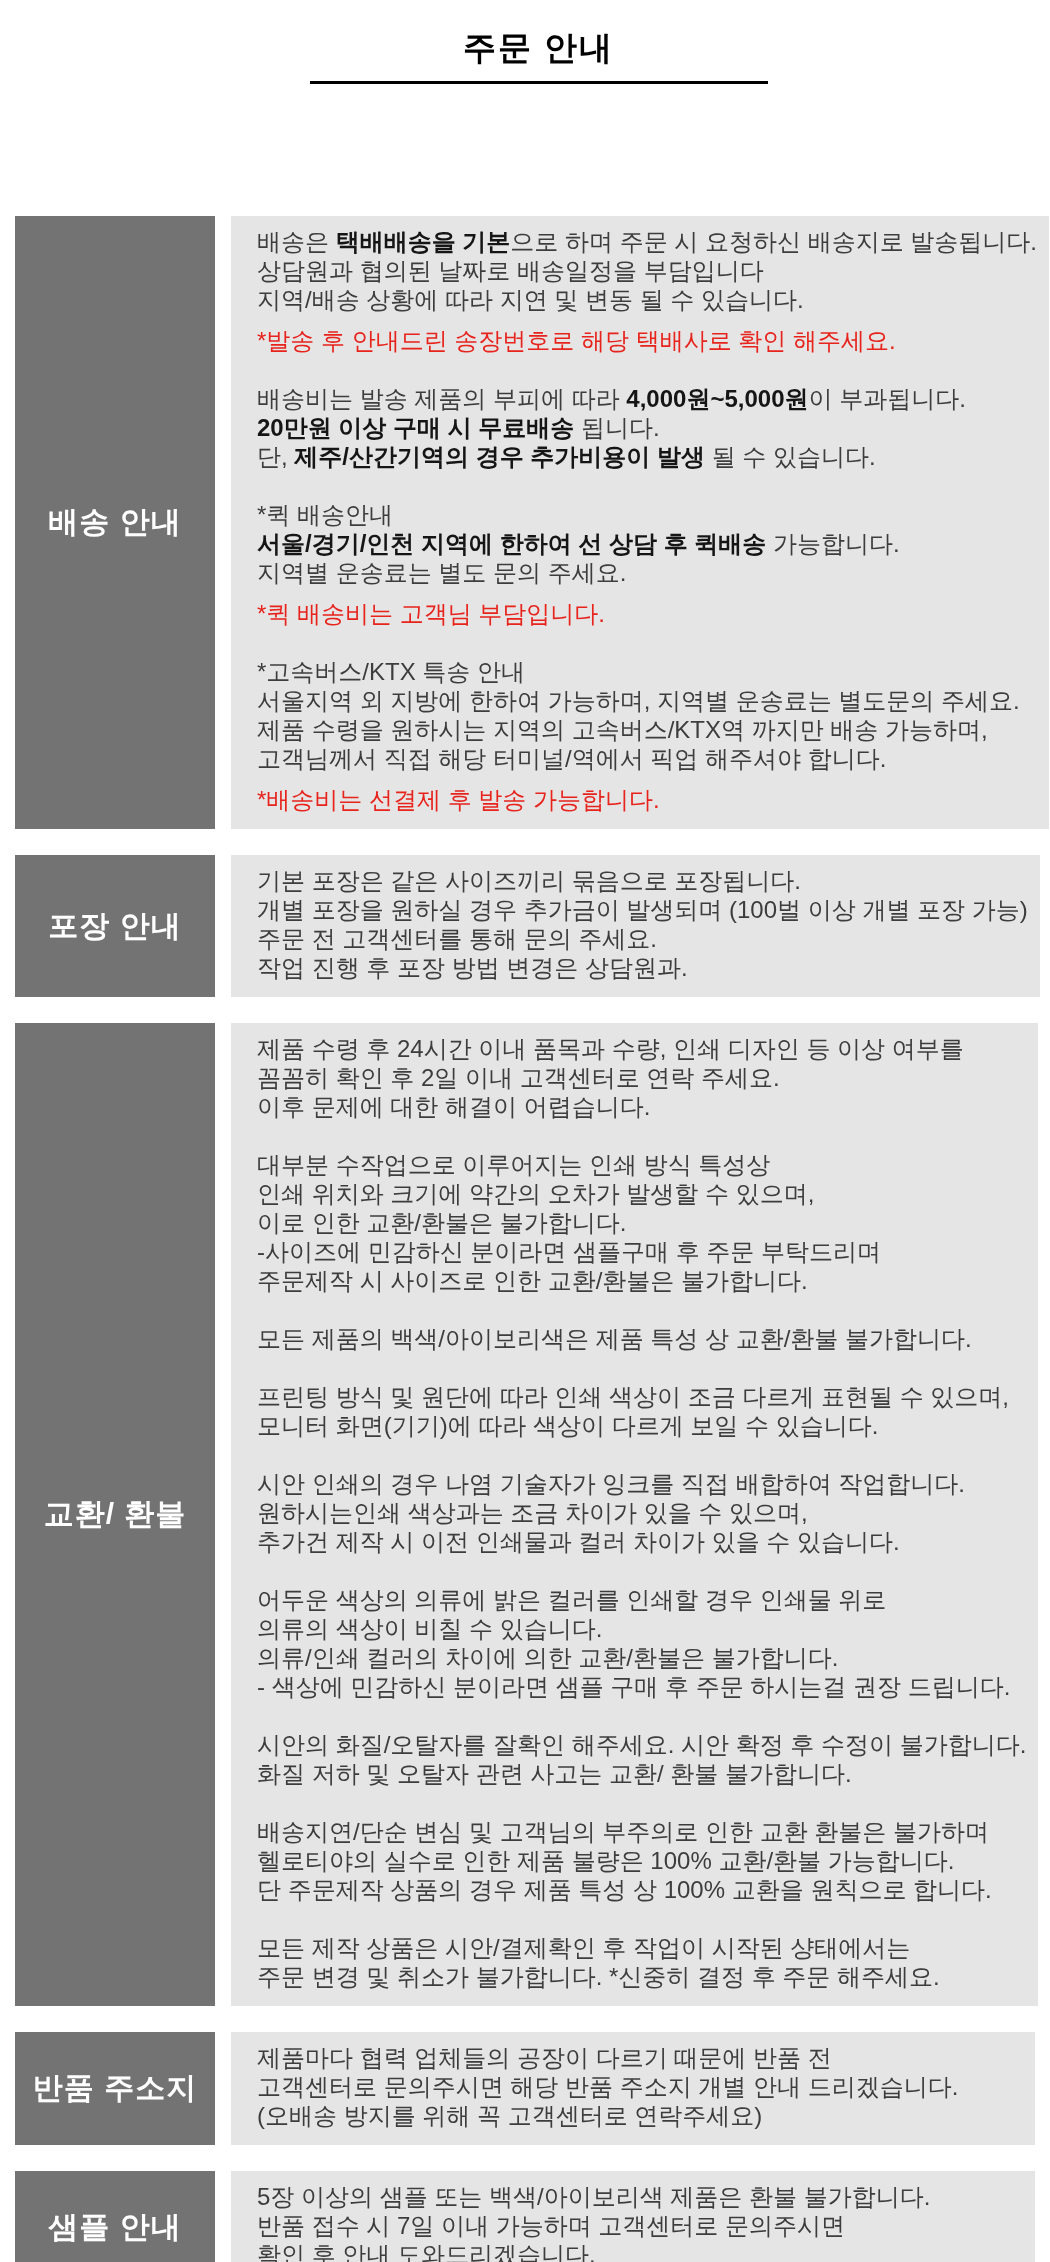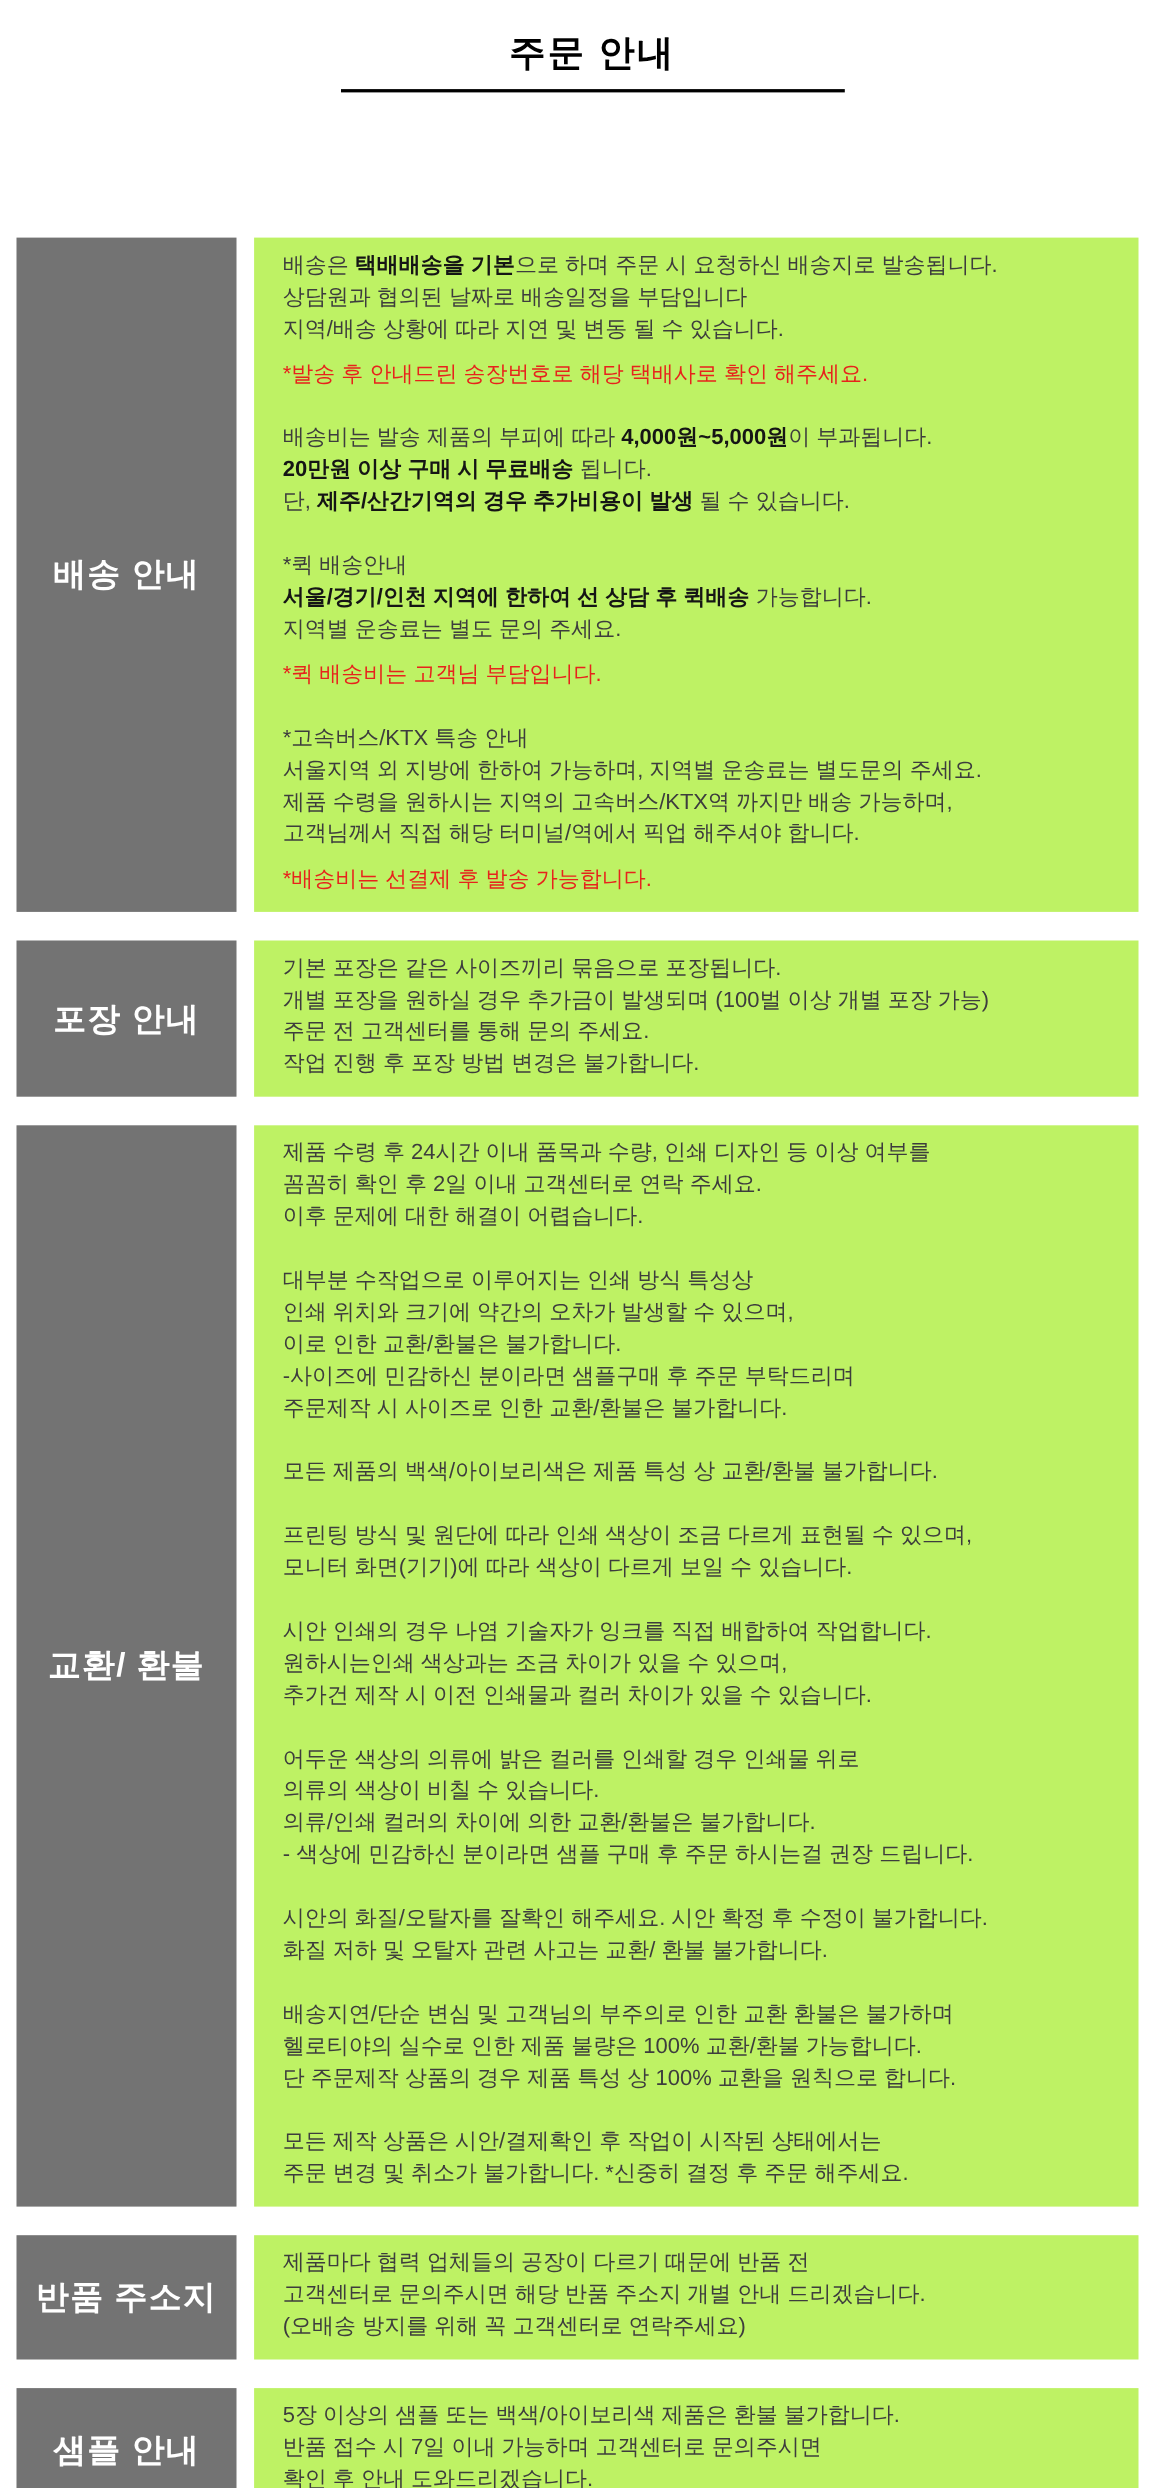--- a/index.html
+++ b/index.html
@@ -34,23 +34,23 @@
     width:200px;flex:0 0 200px;
     background:#737373;
     color:#ffffff;
     font-size:30px;font-weight:bold;letter-spacing:1px;
     display:flex;align-items:center;justify-content:center;
     text-align:center;
   }
   .content-box{
     flex:1;
     margin-left:16px;
-    background:#bef264;
+    background:#e5e5e5;
     padding:11px 12px 15px 26px;
-    font-size:20px;line-height:29px;
+    font-size:24px;line-height:29px;
     color:#3d3d3d;
   }
   .para{margin:0;}
   .para + .para{margin-top:29px;}
   .line{min-height:29px;white-space:nowrap;}
   .line.red{color:#e7231c;margin-top:12px;}
   .seg.bold{font-weight:bold;color:#151515;}
 </style>
 </head>
 <body>
@@ -93,21 +93,21 @@
         </div>
   </section>
 
   <section class="info-section">
     <div class="label-box">포장 안내</div>
     <div class="content-box">
           <div class="para">
             <div class="line"><span class="seg">기본 포장은 같은 사이즈끼리 묶음으로 포장됩니다.</span></div>
             <div class="line"><span class="seg">개별 포장을 원하실 경우 추가금이 발생되며 (100벌 이상 개별 포장 가능)</span></div>
             <div class="line"><span class="seg">주문 전 고객센터를 통해 문의 주세요.</span></div>
-            <div class="line"><span class="seg">작업 진행 후 포장 방법 변경은 불가합니다.</span></div>
+            <div class="line"><span class="seg">작업 진행 후 포장 방법 변경은 상담원과.</span></div>
           </div>
         </div>
   </section>
 
   <section class="info-section">
     <div class="label-box">교환/ 환불</div>
     <div class="content-box">
           <div class="para">
             <div class="line"><span class="seg">제품 수령 후 24시간 이내 품목과 수량, 인쇄 디자인 등 이상 여부를</span></div>
             <div class="line"><span class="seg">꼼꼼히 확인 후 2일 이내 고객센터로 연락 주세요.</span></div>

